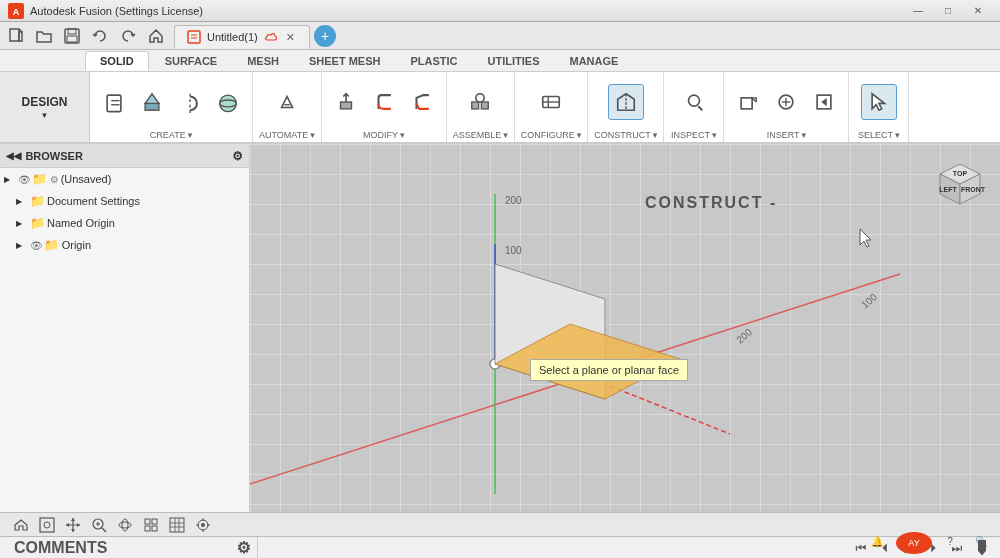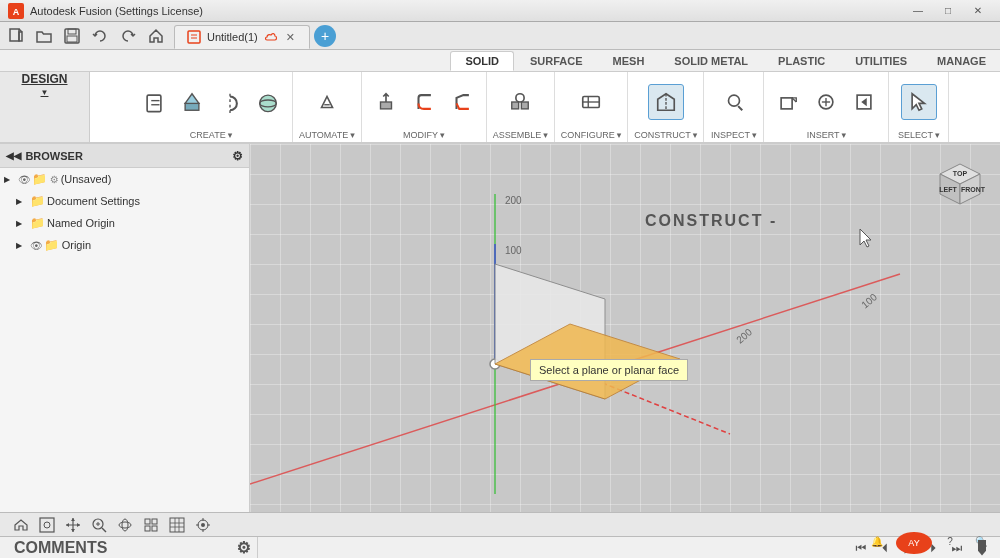--- a/index.html
+++ b/index.html
@@ -55,21 +55,20 @@
     }
 
     
     #toolbar-tabs {
       height: 22px;
       background: #f0f0f0;
       display: flex;
       align-items: flex-end;
       padding-left: 85px;
       border-bottom: 1px solid #ccc;
-      justify-content: flex-end;
     }
     .toolbar-tab {
       height: 20px;
       padding: 0 14px;
       font-size: 11px;
       font-weight: bold;
       color: #555;
       cursor: pointer;
       display: flex; align-items: center;
       border-radius: 3px 3px 0 0;
@@ -90,28 +89,27 @@
       border-bottom: 2px solid #ccc;
       position: relative;
     }
 
     .design-dropdown {
       width: 90px;
       background: #e8e8e8;
       display: flex;
       flex-direction: column;
       align-items: center;
-      justify-content: flex-start;
+      justify-content: center;
       border-right: 1px solid #ccc;
       cursor: pointer;
       font-size: 12px;
       font-weight: bold;
       color: #333;
       gap: 2px;
-      text-decoration: underline;
     }
 
     .toolbar-group {
       display: flex;
       flex-direction: column;
       align-items: center;
       justify-content: flex-start;
       padding: 4px 6px 2px;
       border-right: 1px solid #ddd;
       min-width: 60px;
@@ -284,21 +282,21 @@
       top: 0; left: 0; right: 0; bottom: 0;
       background-color: #c8c8c8;
       background-image:
         linear-gradient(rgba(255,255,255,0.3) 1px, transparent 1px),
         linear-gradient(90deg, rgba(255,255,255,0.3) 1px, transparent 1px);
       background-size: 30px 30px;
     }
 
     .construct-label {
       position: absolute;
-      top: 68px;
+      top: 50px;
       left: 395px;
       font-size: 16px;
       font-weight: bold;
       color: #555;
       letter-spacing: 2px;
     }
 
     
     #viewport-svg {
       position: absolute;
@@ -386,34 +384,34 @@
     <button class="win-btn">?</button>
     <button class="win-btn">🔍</button>
   </div>
 </div>
 
 <div id="toolbar-tabs">
   <div id="tab-items" style="display:flex; align-items:flex-end; gap:2px;">
       <div class="toolbar-tab active">SOLID</div>
       <div class="toolbar-tab">SURFACE</div>
       <div class="toolbar-tab">MESH</div>
-      <div class="toolbar-tab">SOLID METAL</div>
+      <div class="toolbar-tab">SHEET MESH</div>
       <div class="toolbar-tab">PLASTIC</div>
       <div class="toolbar-tab">UTILITIES</div>
       <div class="toolbar-tab">MANAGE</div>
     </div>
 </div>
 
 <div id="toolbar-row">
   <div class="design-dropdown">
     <span>DESIGN</span>
     <span style="font-size:8px;">▼</span>
   </div>
 
-  <div id="toolbar-groups-container" style="display:flex; flex:1;margin-left:40px;">
+  <div id="toolbar-groups-container" style="display:flex; flex:1;">
       <div class="toolbar-group">
         <div class="toolbar-group-buttons">
           <div class="tb-btn">
             <svg class="tb-btn-icon" viewBox="0 0 16 16" xmlns="http://www.w3.org/2000/svg">
               <rect x="3" y="3" width="10" height="12" rx="1" fill="none" stroke="#555" stroke-width="1.2"></rect>
               <line x1="6" y1="7" x2="12" y2="7" stroke="#555" stroke-width="1"></line>
               <line x1="6" y1="10" x2="12" y2="10" stroke="#555" stroke-width="1"></line>
             </svg>
           </div>
           <div class="tb-btn">

